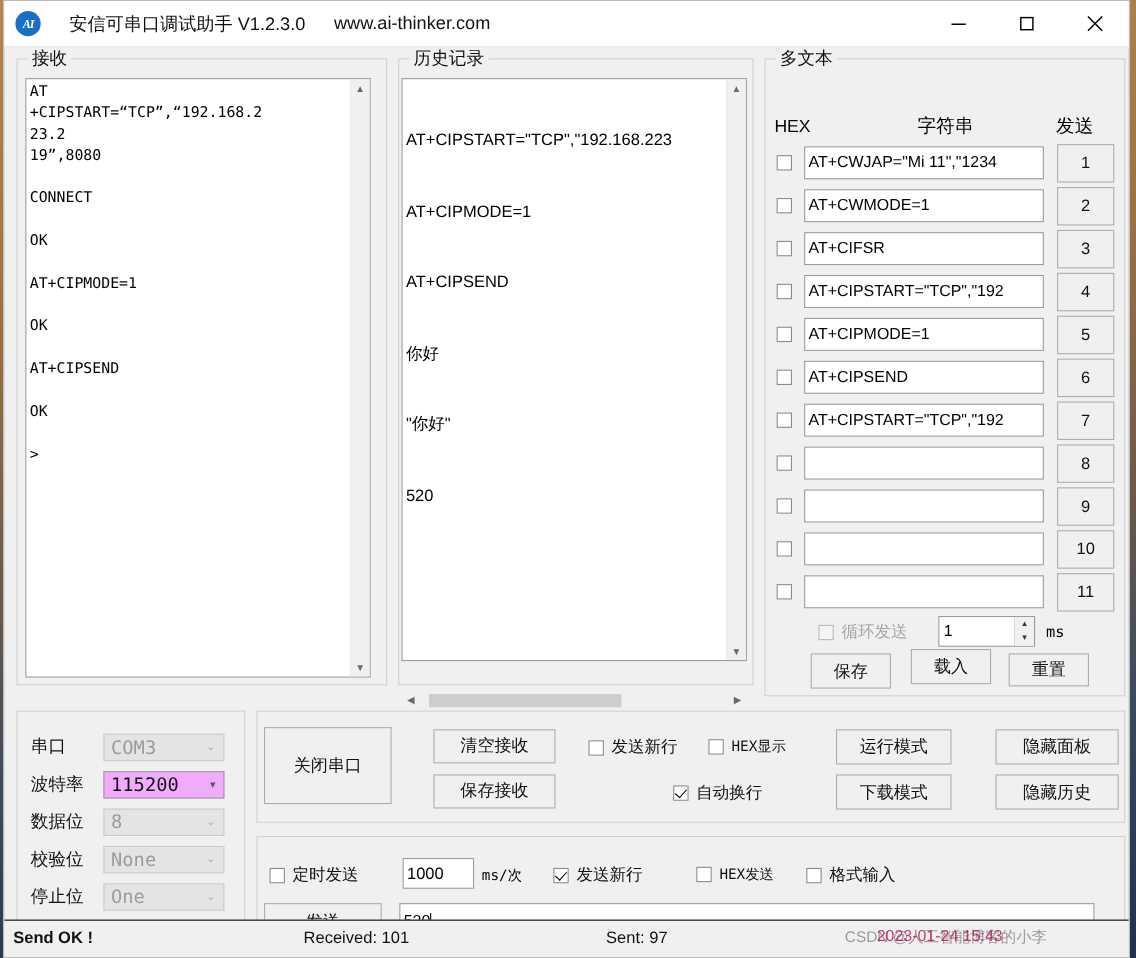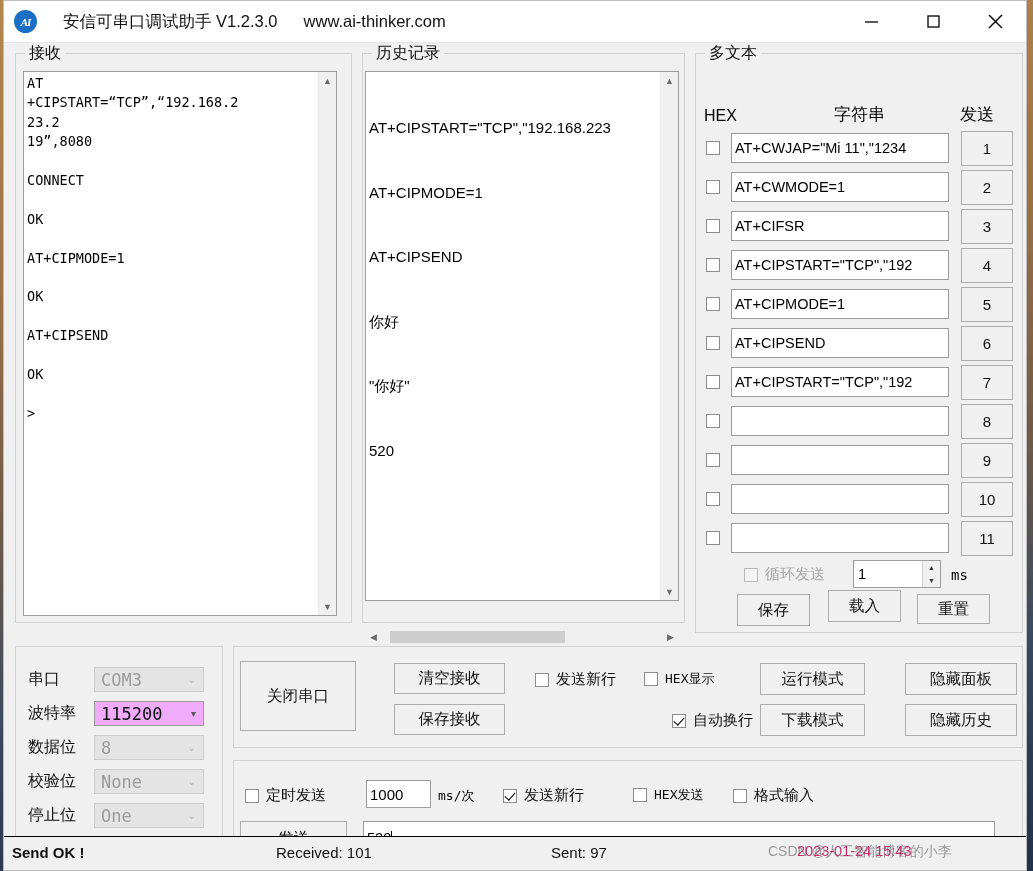--- a/index.html
+++ b/index.html
@@ -295,21 +295,21 @@
     <div class="btn" style="position:absolute;left:390px;top:661px;width:111px;height:31px;">保存接收</div>
 
     <div class="cbrow" style="position:absolute;left:531px;top:627px;">
       <span class="cb"></span>
       <span class="cblab">发送新行</span>
     </div>
     <div class="cbrow" style="position:absolute;left:640px;top:627px;">
       <span class="cb"></span>
       <span class="cblab monoish">HEX显示</span>
     </div>
-    <div class="cbrow" style="position:absolute;left:668px;top:668px;">
+    <div class="cbrow" style="position:absolute;left:608px;top:668px;">
       <span class="cb checked"></span>
       <span class="cblab">自动换行</span>
     </div>
 
     <div class="btn" style="position:absolute;left:756px;top:620px;width:105px;height:32px;">运行模式</div>
     <div class="btn" style="position:absolute;left:756px;top:661px;width:105px;height:32px;">下载模式</div>
     <div class="btn" style="position:absolute;left:901px;top:620px;width:112px;height:32px;">隐藏面板</div>
     <div class="btn" style="position:absolute;left:901px;top:661px;width:112px;height:32px;">隐藏历史</div>
 
     <div class="gbox" style="left:229px;top:717px;width:790px;height:108px;"></div>

